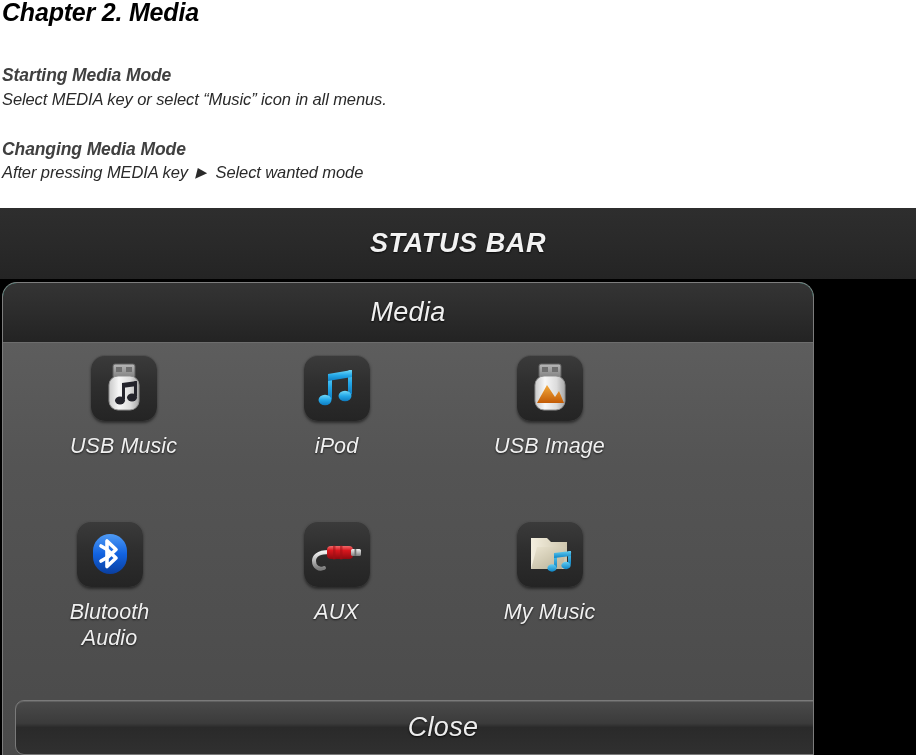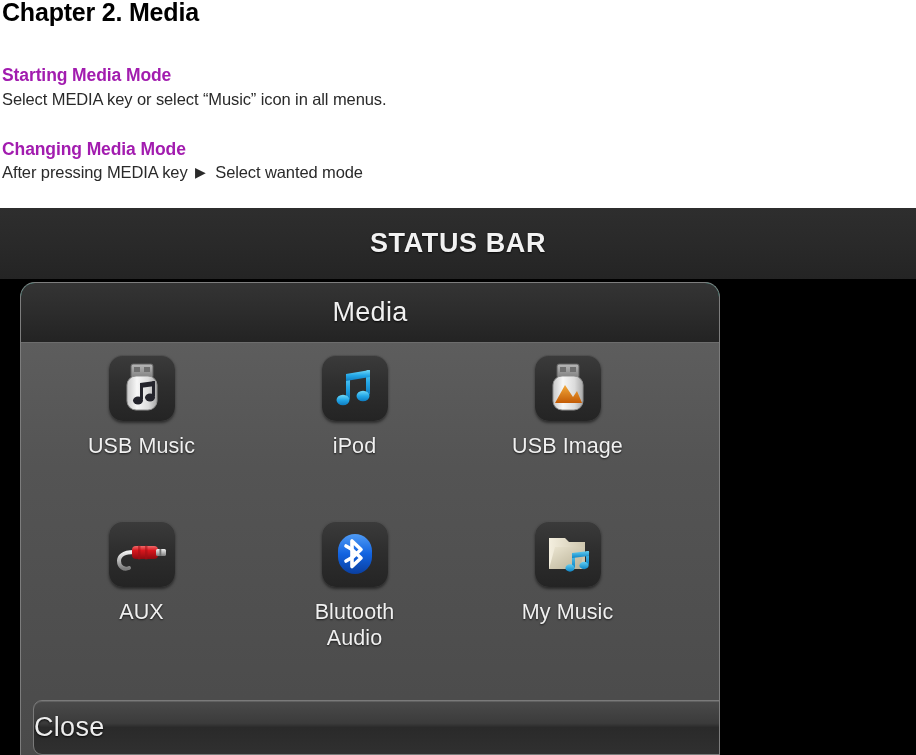--- a/index.html
+++ b/index.html
@@ -2,32 +2,32 @@
 <html><head>
 <meta charset="utf-8">
 <style>
   * { box-sizing: border-box; margin: 0; padding: 0; }
   html, body {
     width: 916px; height: 755px;
     background: #ffffff;
     font-family: "Liberation Sans", sans-serif;
     overflow: hidden;
   }
-  .page { position: relative; width: 916px; height: 755px; }
+  .page { position: relative; width: 916px; height: 755px; font-style: italic; }
 
   
   .doc { position: absolute; left: 0; top: 0; width: 916px; height: 208px; background: #fff; }
   .chapter-title {
     position: absolute; left: 2px; top: -2px;
     font-size: 25px; font-weight: bold; color: #000;
     letter-spacing: -0.2px;
   }
   .sec-head {
     position: absolute; left: 2px;
-    font-size: 17.5px; font-weight: bold; color: #a21caf;
+    font-size: 17.5px; font-weight: bold; color: #404040;
     letter-spacing: -0.1px;
   }
   .sec-body {
     position: absolute; left: 2px;
     font-size: 16.5px; color: #2a2a2a; font-weight: 400;
     letter-spacing: -0.1px;
   }
   #h-start { top: 65px; }
   #p-start { top: 90px; }
   #h-change { top: 139px; }
@@ -46,22 +46,22 @@
     display: flex; align-items: center; justify-content: center;
   }
   .status-bar-text {
     font-size: 27px; font-weight: bold; color: #f2f2f2;
     letter-spacing: 0.6px;
     text-shadow: 0 1px 2px rgba(0,0,0,.8);
   }
 
   
   .dialog {
-    position: absolute; left: 20px; top: 74px;
-    width: 700px; height: 473px;
+    position: absolute; left: 2px; top: 74px;
+    width: 812px; height: 473px;
     border-radius: 15px 15px 0 0;
     background: #5eead4;
     border: 1px solid #7d7d7d;
     border-bottom: none;
     overflow: hidden;
   }
   .dialog-header {
     position: relative; height: 60px;
     background: linear-gradient(180deg, #343434 0%, #2c2c2c 50%, #232323 100%);
     border-bottom: 1px solid #6d6d6d;
@@ -101,21 +101,21 @@
     white-space: pre-line;
   }
 
   
   .close-btn {
     position: absolute; left: 12px; bottom: 0px;
     width: 856px; height: 55px;
     border-radius: 9px;
     background: linear-gradient(180deg, #4a4a4a 0%, #3b3b3b 42%, #2a2a2a 50%, #303030 100%);
     border: 1px solid #7a7a7a;
-    display: flex; align-items: center; 
+    display: flex; align-items: center; justify-content: center;
     box-shadow: inset 0 1px 0 rgba(255,255,255,.12);
   }
   .close-btn-text {
     font-size: 27px; color: #ededed; letter-spacing: 0.3px;
     text-shadow: 0 1px 2px rgba(0,0,0,.85);
   }
 </style>
 </head>
 <body>
 
@@ -221,20 +221,39 @@
                 <path d="M20 48 L30 30 L38 42 L42 36 L47 48 Z" fill="url(#mtnG)"></path>
               </svg>
             </div>
             <div class="icon-label">USB Image</div>
           </div>
 
         </div>
 
         <div class="grid-row row2">
 
+          <div class="cell">
+            <div class="icon-tile">
+              <svg width="66" height="66" viewBox="0 0 66 66">
+                <defs>
+                  <linearGradient id="btG" x1="0" y1="0" x2="0" y2="1">
+                    <stop offset="0" stop-color="#4f9bf5"></stop>
+                      <stop offset=".5" stop-color="#1263e0"></stop>
+                    <stop offset="1" stop-color="#0a3fa0"></stop>
+                  </linearGradient>
+                </defs>
+                <rect x="16" y="13" width="34" height="40" rx="17" fill="url(#btG)"></rect>
+                <path d="M30 20 L39 28.5 L30 37 L30 20 M30 28.5 L39 37 L30 45.5 L30 28.5" fill="none" stroke="#ffffff" stroke-width="3.6" stroke-linejoin="round" stroke-linecap="round"></path>
+                <path d="M24 25 L30 28.5 M24 40 L30 36.5" stroke="#ffffff" stroke-width="3.6" stroke-linecap="round"></path>
+              </svg>
+            </div>
+            <div class="icon-label">Blutooth
+Audio</div>
+          </div>
+
           <div class="cell c0">
             <div class="icon-tile">
               <svg width="66" height="66" viewBox="0 0 66 66">
                 <defs>
                   <linearGradient id="redG" x1="0" y1="0" x2="0" y2="1">
                     <stop offset="0" stop-color="#f06a6a"></stop>
                       <stop offset=".35" stop-color="#d8161d"></stop>
                     <stop offset="1" stop-color="#8d0a10"></stop>
                   </linearGradient>
                   <linearGradient id="silG" x1="0" y1="0" x2="0" y2="1">
@@ -245,39 +264,20 @@
                 </defs>
                 <path d="M25 31 C13 31 10 36 10 40 C10 46 15 49 20 47" stroke="url(#silG)" stroke-width="4" fill="none" stroke-linecap="round"></path>
                 <rect x="23" y="25" width="26" height="13" rx="4" fill="url(#redG)"></rect>
                 <rect x="29" y="24.5" width="2.5" height="14" fill="#a11016" opacity=".55"></rect>
                 <rect x="36" y="24.5" width="2.5" height="14" fill="#a11016" opacity=".55"></rect>
                 <rect x="47" y="28" width="10" height="7" rx="1.5" fill="url(#silG)"></rect>
                 <rect x="50.5" y="28" width="1.8" height="7" fill="#6f6f6f"></rect>
               </svg>
             </div>
             <div class="icon-label">AUX</div>
-          </div>
-
-          <div class="cell">
-            <div class="icon-tile">
-              <svg width="66" height="66" viewBox="0 0 66 66">
-                <defs>
-                  <linearGradient id="btG" x1="0" y1="0" x2="0" y2="1">
-                    <stop offset="0" stop-color="#4f9bf5"></stop>
-                      <stop offset=".5" stop-color="#1263e0"></stop>
-                    <stop offset="1" stop-color="#0a3fa0"></stop>
-                  </linearGradient>
-                </defs>
-                <rect x="16" y="13" width="34" height="40" rx="17" fill="url(#btG)"></rect>
-                <path d="M30 20 L39 28.5 L30 37 L30 20 M30 28.5 L39 37 L30 45.5 L30 28.5" fill="none" stroke="#ffffff" stroke-width="3.6" stroke-linejoin="round" stroke-linecap="round"></path>
-                <path d="M24 25 L30 28.5 M24 40 L30 36.5" stroke="#ffffff" stroke-width="3.6" stroke-linecap="round"></path>
-              </svg>
-            </div>
-            <div class="icon-label">Blutooth
-Audio</div>
           </div>
 
           <div class="cell">
             <div class="icon-tile">
               <svg width="66" height="66" viewBox="0 0 66 66">
                 <defs>
                   <linearGradient id="foldBack" x1="0" y1="0" x2="1" y2="0">
                     <stop offset="0" stop-color="#f4efdf"></stop>
                       <stop offset="1" stop-color="#cfc7ae"></stop>
                   </linearGradient>

